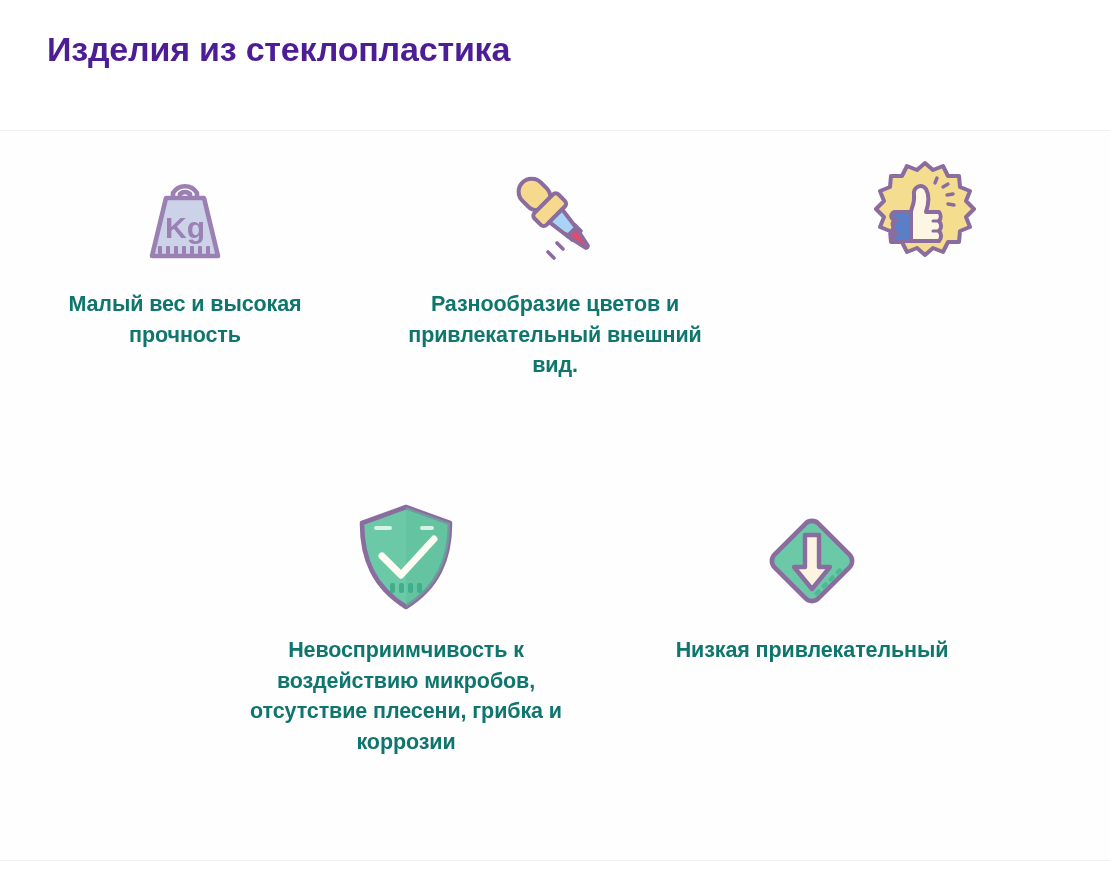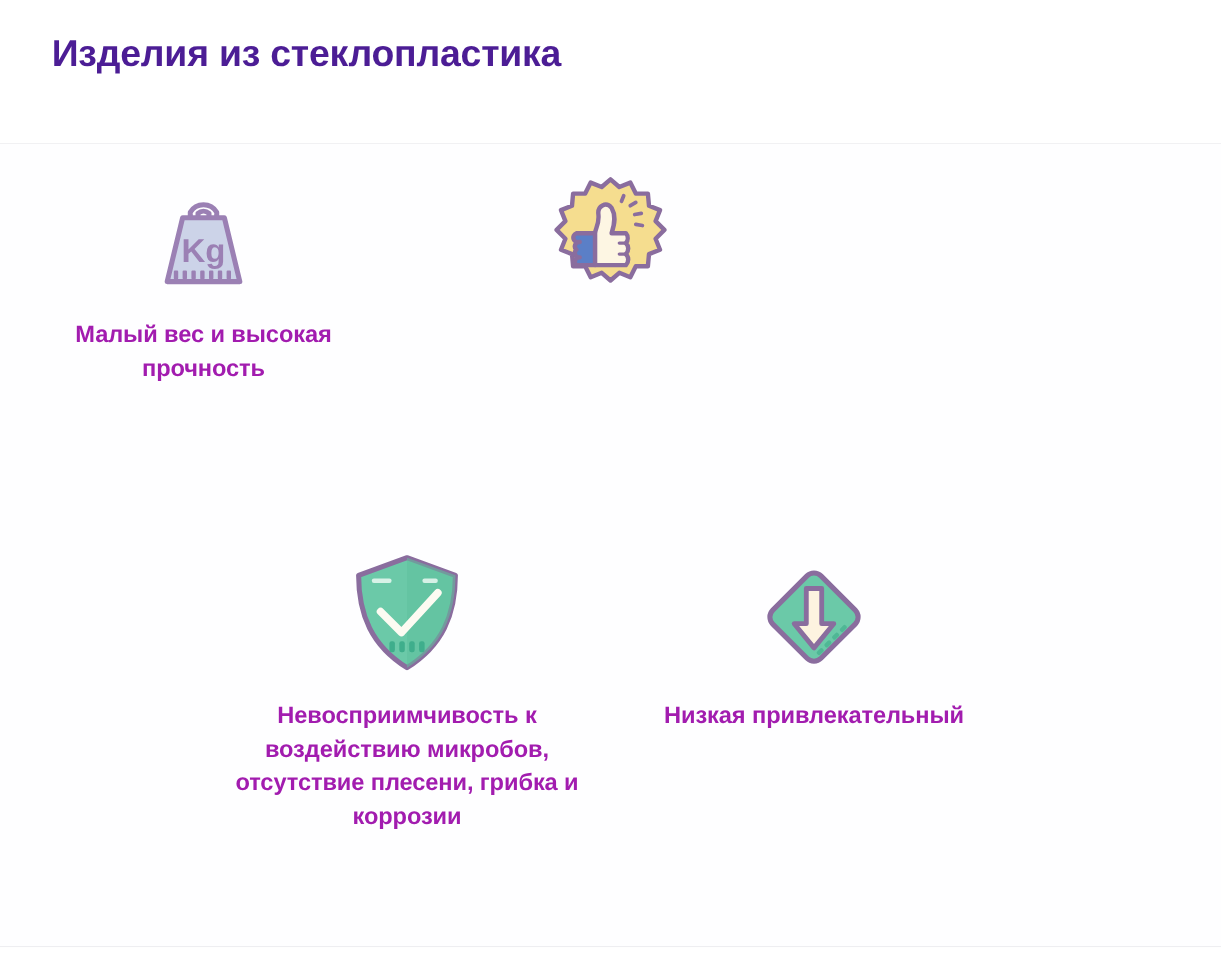--- a/index.html
+++ b/index.html
@@ -52,21 +52,21 @@
     border-bottom: 1px solid #eeeef1;
   }
 
   .row {
     position: absolute;
     width: 1110px;
     display: flex;
   }
 
   .row-top  { top: 24px;  left: 0; }
-  .row-bot  { top: 370px; left: 0; }
+  .row-bot  { top: 370px; left: 0; gap: 36px; }
 
   .feature {
     display: flex;
     flex-direction: column;
     align-items: center;
   }
 
   
   .row-top .feature { width: 370px; }
 
@@ -81,21 +81,21 @@
     justify-content: center;
   }
 
   .caption {
     margin-top: 22px;
     width: 300px;
     text-align: center;
     font-size: 21.5px;
     font-weight: bold;
     line-height: 1.42;
-    color: #a21caf;
+    color: #0f766e;
     letter-spacing: -0.1px;
   }
 
   .cap-wide { width: 320px; }
 
   svg { display: block; }
 </style>
 </head>
 <body>
 
@@ -126,20 +126,44 @@
               <rect x="49" y="83" width="4" height="8" rx="1"></rect>
               <rect x="57" y="83" width="4" height="8" rx="1"></rect>
               <rect x="65" y="83" width="4" height="8" rx="1"></rect>
               <rect x="73" y="83" width="4" height="8" rx="1"></rect>
             </g>
           </svg>
         </div>
         <div class="caption">Малый вес и высокая прочность</div>
       </div>
 
+      <div class="feature">
+        <div class="icon-wrap">
+          <svg width="104" height="104" viewBox="0 0 104 104">
+            <g transform="rotate(-45 52 52)">
+
+              <rect x="39" y="6" width="26" height="34" rx="13" fill="#f5d98c" stroke="#8a6d9e" stroke-width="4"></rect>
+
+              <rect x="35" y="36" width="34" height="17" rx="4" fill="#f5d98c" stroke="#8a6d9e" stroke-width="4"></rect>
+
+              <path d="M43 53 L61 53 L58 76 L46 76 Z" fill="#aad4f5" stroke="#8a6d9e" stroke-width="4" stroke-linejoin="round"></path>
+
+              <path d="M46 76 L58 76 L53.5 97 A2.5 2.5 0 0 1 50.5 97 Z" fill="#e8496b" stroke="#8a6d9e" stroke-width="4" stroke-linejoin="round"></path>
+            </g>
+
+            <g stroke="#8a6d9e" stroke-width="3.6" stroke-linecap="round">
+              <line x1="72" y1="62" x2="78" y2="68"></line>
+              <line x1="63" y1="71" x2="69" y2="77"></line>
+              <line x1="54" y1="80" x2="60" y2="86"></line>
+              <line x1="45" y1="89" x2="51" y2="95"></line>
+            </g>
+          </svg>
+        </div>
+        <div class="caption">Разнообразие цветов и привлекательный внешний вид.</div>
+      </div>
 
       <div class="feature">
         <div class="icon-wrap">
           <svg width="108" height="108" viewBox="0 0 108 108">
 
             <path d="M54 4 L62 11 L72 7 L77 17 L88 17 L89 28 L99 32 L95 42 L103 50
                      L95 58 L99 68 L89 72 L88 83 L77 83 L72 93 L62 89 L54 96 L46 89
                      L36 93 L31 83 L20 83 L19 72 L9 68 L13 58 L5 50 L13 42 L9 32
                      L19 28 L20 17 L31 17 L36 7 L46 11 Z" fill="#f5dd8f" stroke="#8a6d9e" stroke-width="4" stroke-linejoin="round"></path>
 

